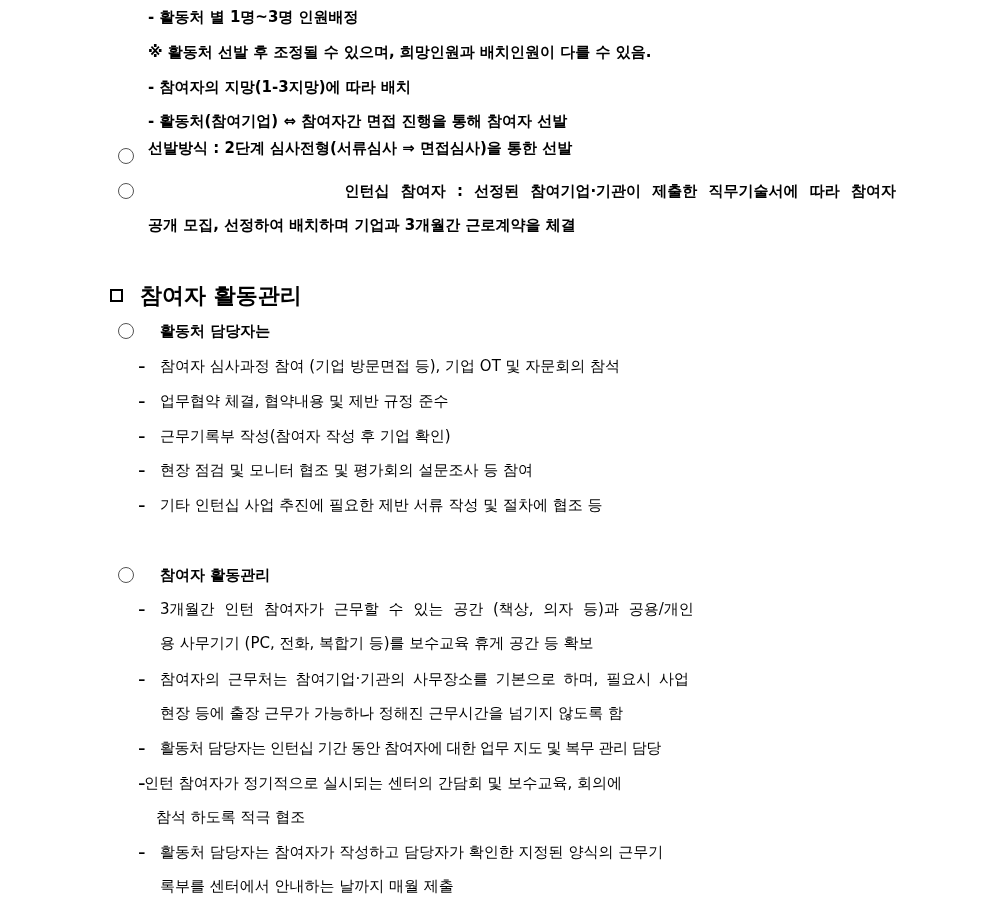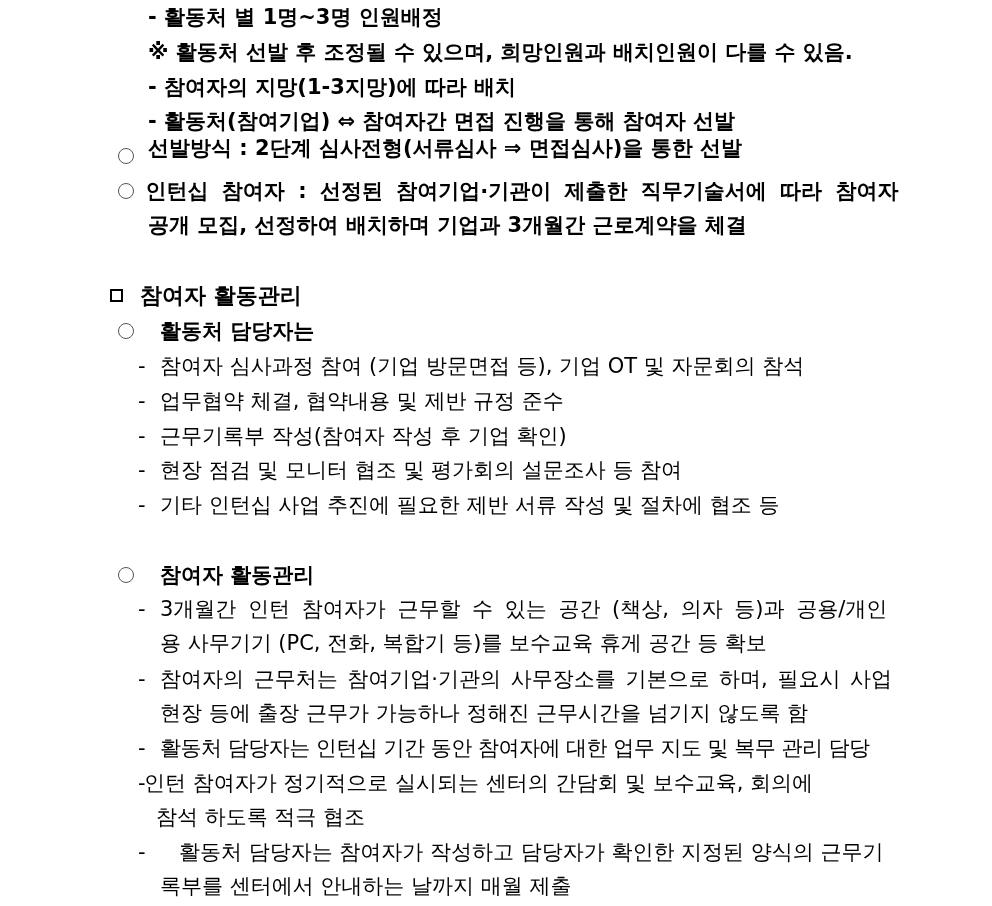--- a/index.html
+++ b/index.html
@@ -1,24 +1,24 @@
 <!DOCTYPE html>
 <html><head>
 <meta charset="utf-8">
 <style>
   html, body { margin: 0; padding: 0; background: #ffffff; }
   body { width: 992px; height: 906px; position: relative; overflow: hidden;
          font-family: "DejaVu Sans", "Liberation Sans", sans-serif; color: #000; }
-  .line { position: absolute; white-space: nowrap; font-size: 21px; line-height: 30px; }
+  .line { position: absolute; white-space: nowrap; font-size: 15px; line-height: 30px; }
   .bold { font-weight: bold; }
   .thin { font-weight: normal; }
   .marker { position: absolute; white-space: nowrap; font-size: 21px; line-height: 30px; }
   .circle { position: absolute; width: 16px; height: 16px; border: 1.5px solid #555; border-radius: 50%; box-sizing: border-box; }
   .square { position: absolute; width: 13px; height: 13px; border: 2px solid #000; box-sizing: border-box; }
-  .just { display: flex; justify-content: center; }
+  .just { display: flex; justify-content: flex-end; }
 </style>
 </head>
 <body>
 
 <div class="line bold" style="left:148px; top:2px;">
   <span>-</span>
   <span>활동처 별 1명~3명 인원배정</span>
 </div>
 <div class="line bold" style="left:148px; top:37px;">
   <span>※</span>
@@ -71,14 +71,14 @@
 <div class="line thin" style="left:160px; top:698px;">현장 등에 출장 근무가 가능하나 정해진 근무시간을 넘기지 않도록 함</div>
 
 <div class="marker" style="left:138px; top:733px;">-</div>
 <div class="line thin" style="left:160px; top:733px; letter-spacing:-0.5px;">활동처 담당자는 인턴십 기간 동안 참여자에 대한 업무 지도 및 복무 관리 담당</div>
 
 <div class="marker" style="left:138px; top:768px;">-</div>
 <div class="line thin" style="left:144px; top:768px;">인턴 참여자가 정기적으로 실시되는 센터의 간담회 및 보수교육, 회의에</div>
 <div class="line thin" style="left:156px; top:802px;">참석 하도록 적극 협조</div>
 
 <div class="marker" style="left:138px; top:837px;">-</div>
-<div class="line thin" style="left:160px; top:837px;margin-left:19px;">활동처 담당자는 참여자가 작성하고 담당자가 확인한 지정된 양식의 근무기</div>
+<div class="line thin" style="left:160px; top:837px;">활동처 담당자는 참여자가 작성하고 담당자가 확인한 지정된 양식의 근무기</div>
 <div class="line thin" style="left:160px; top:871px;">록부를 센터에서 안내하는 날까지 매월 제출</div>
 
 </body></html>

